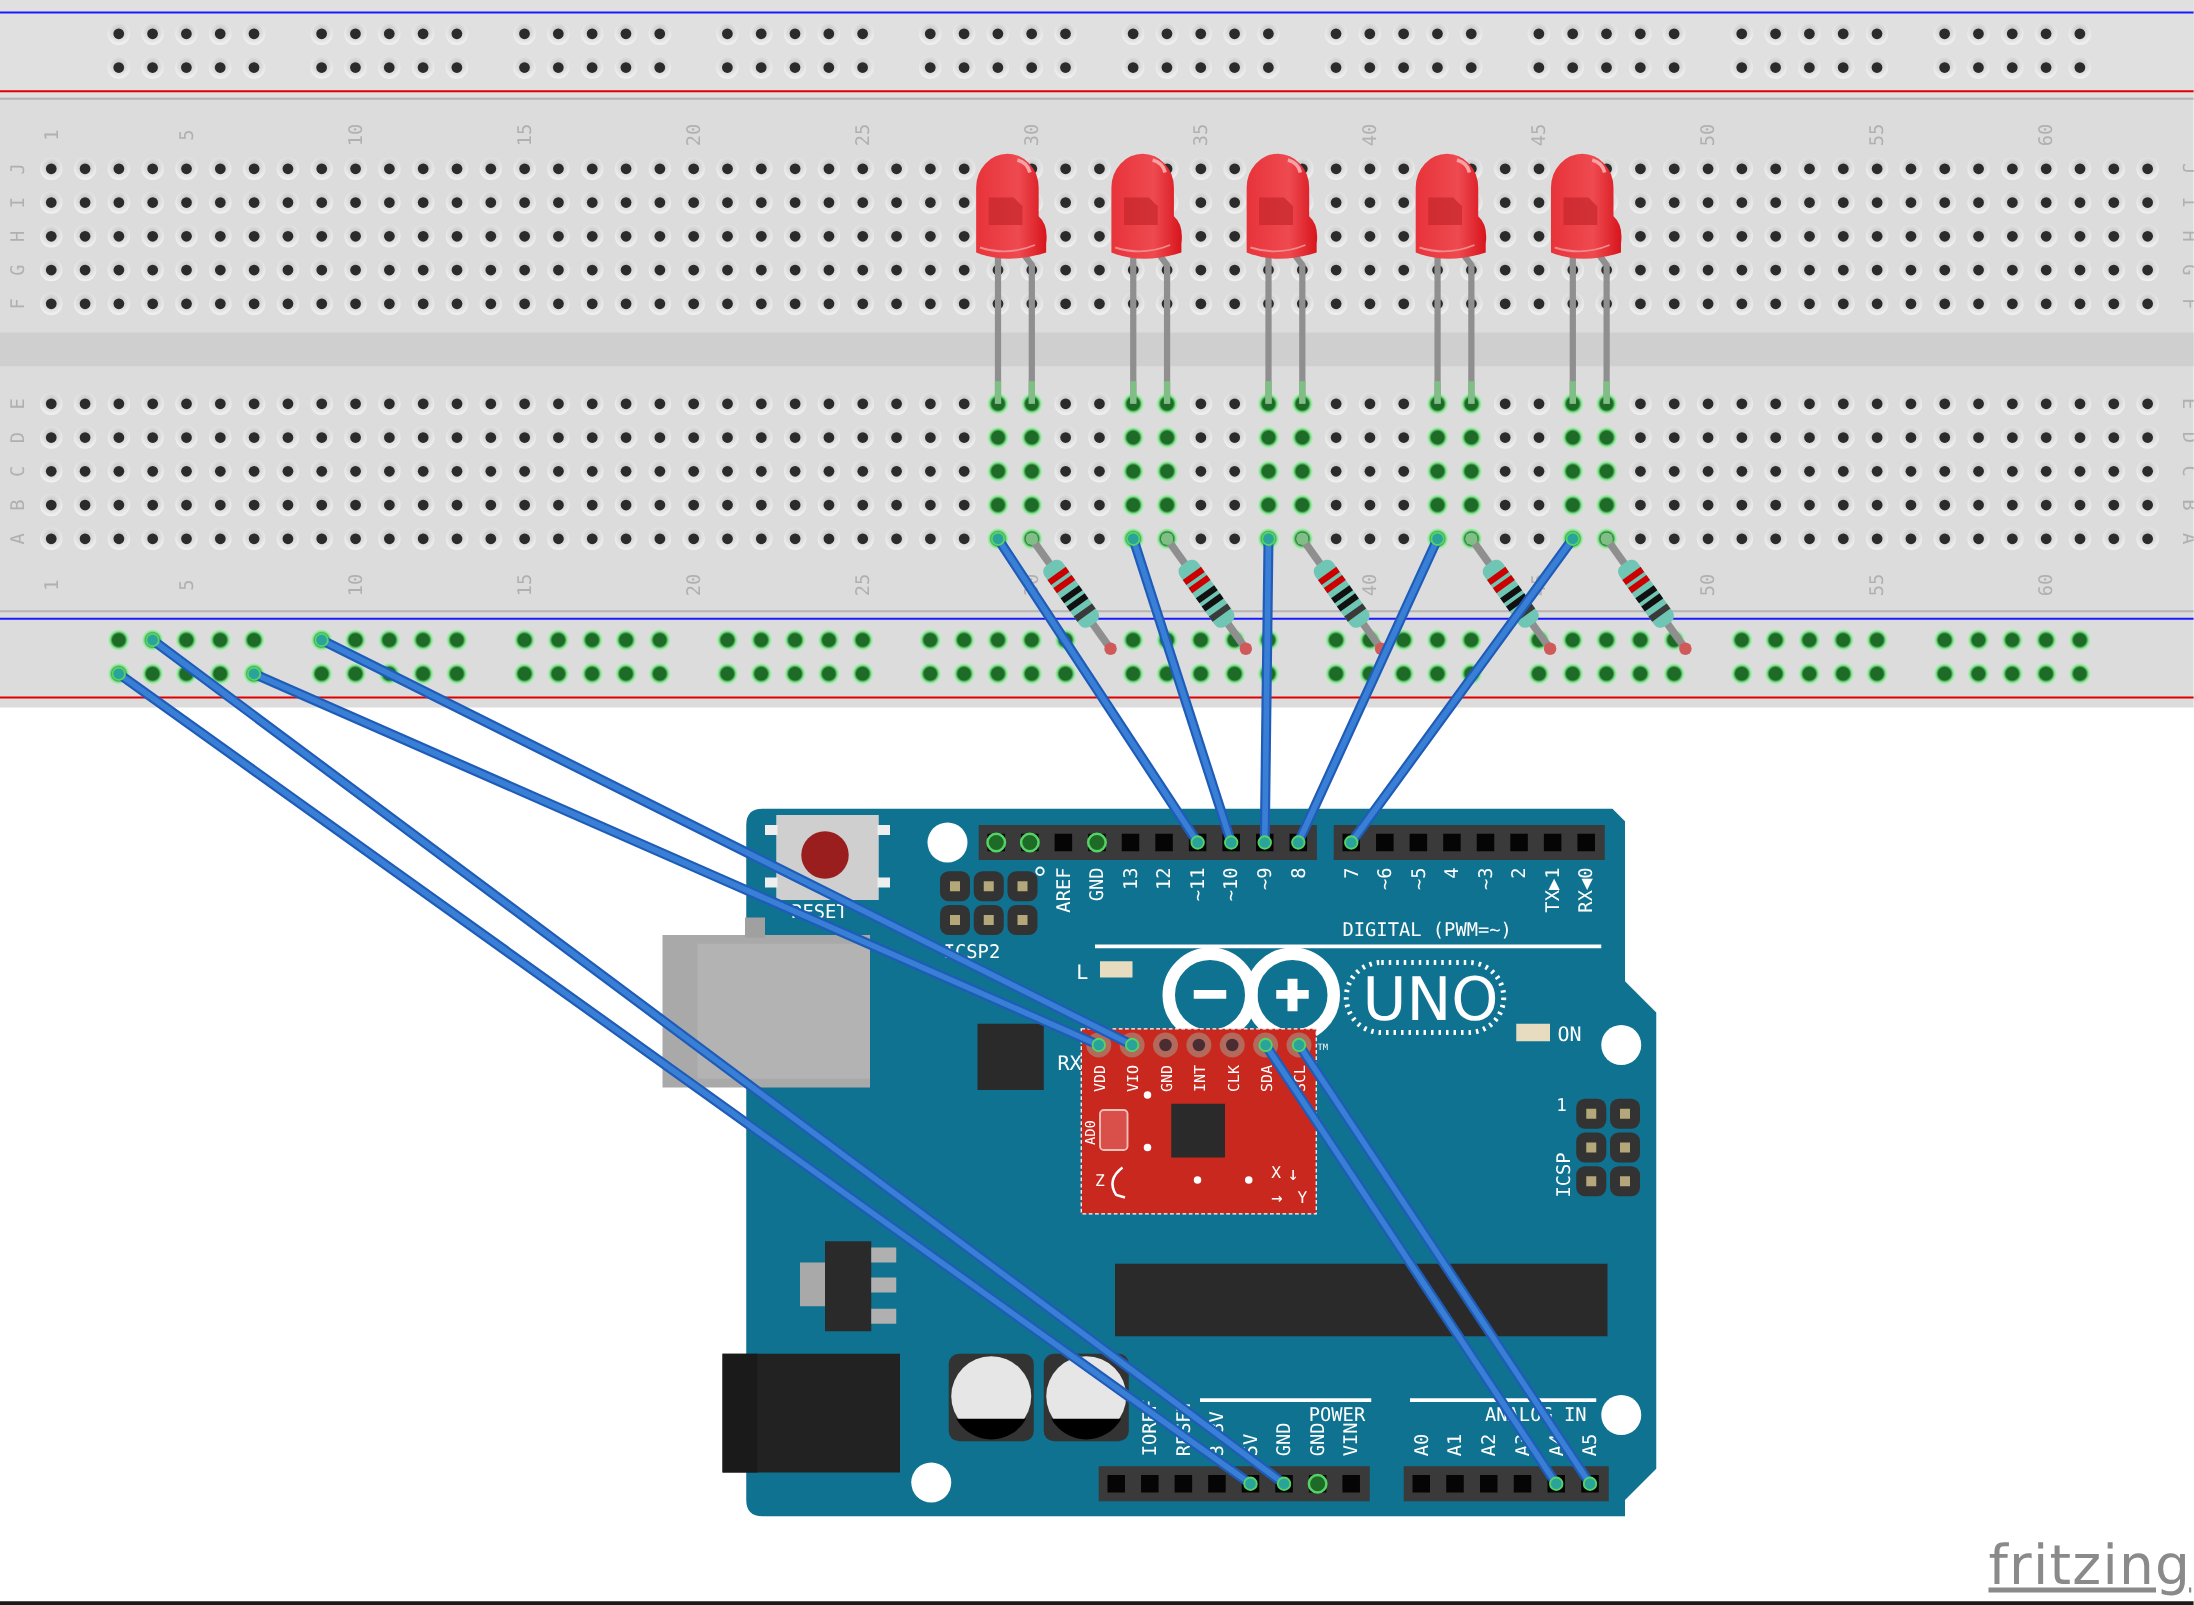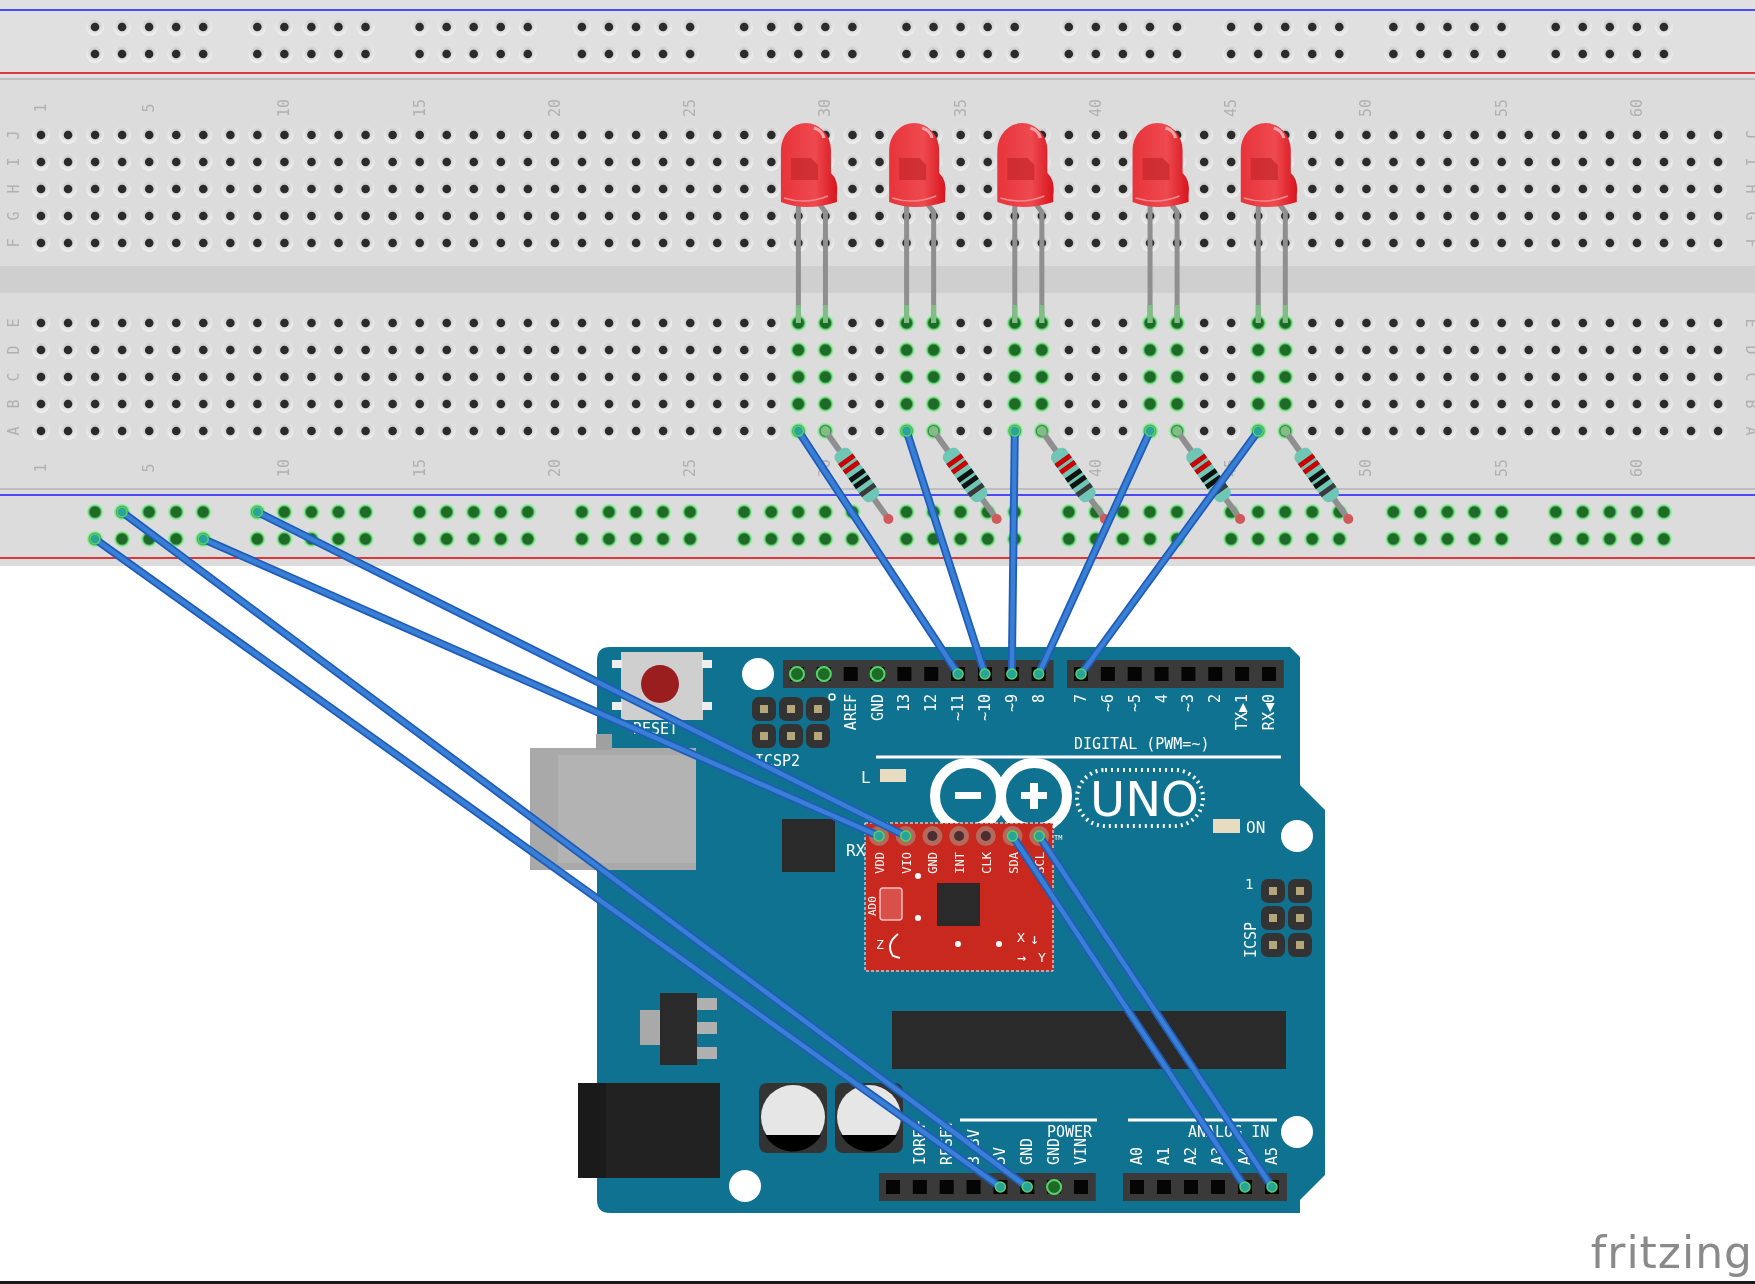--- a/index.html
+++ b/index.html
@@ -1,18 +1,18 @@
 <!DOCTYPE html>
 <html><head>
 <meta charset="utf-8">
 <style>
   html,body{margin:0;padding:0;background:#ffffff;}
   body{width:1755px;height:1284px;position:relative;overflow:hidden;font-family:"DejaVu Sans Mono",monospace;}
   #stage{position:absolute;left:0;top:0;width:1755px;height:1284px;}
-  .fritz-logo{position:absolute;right:2px;bottom:6px;font-family:"DejaVu Sans",sans-serif;font-size:44px;color:#8a8a8a;letter-spacing:1px;}
+  .fritz-logo{position:absolute;right:2px;bottom:6px;font-family:"DejaVu Sans",sans-serif;font-size:44px;color:#8a8a8a;letter-spacing:1px;text-decoration:underline;}
   .bottom-line{position:absolute;left:0;right:0;bottom:0;height:3px;background:#1a1a1a;}
 </style>
 </head>
 <body>
 
 <svg id="stage" width="1755" height="1284" viewBox="0 0 1755 1284" xmlns="http://www.w3.org/2000/svg">
   <defs>
     <radialGradient id="hole-g" cx="50%" cy="40%" r="60%">
       <stop offset="0%" stop-color="#bdbdbd"></stop>
       <stop offset="100%" stop-color="#f4f4f4"></stop>

